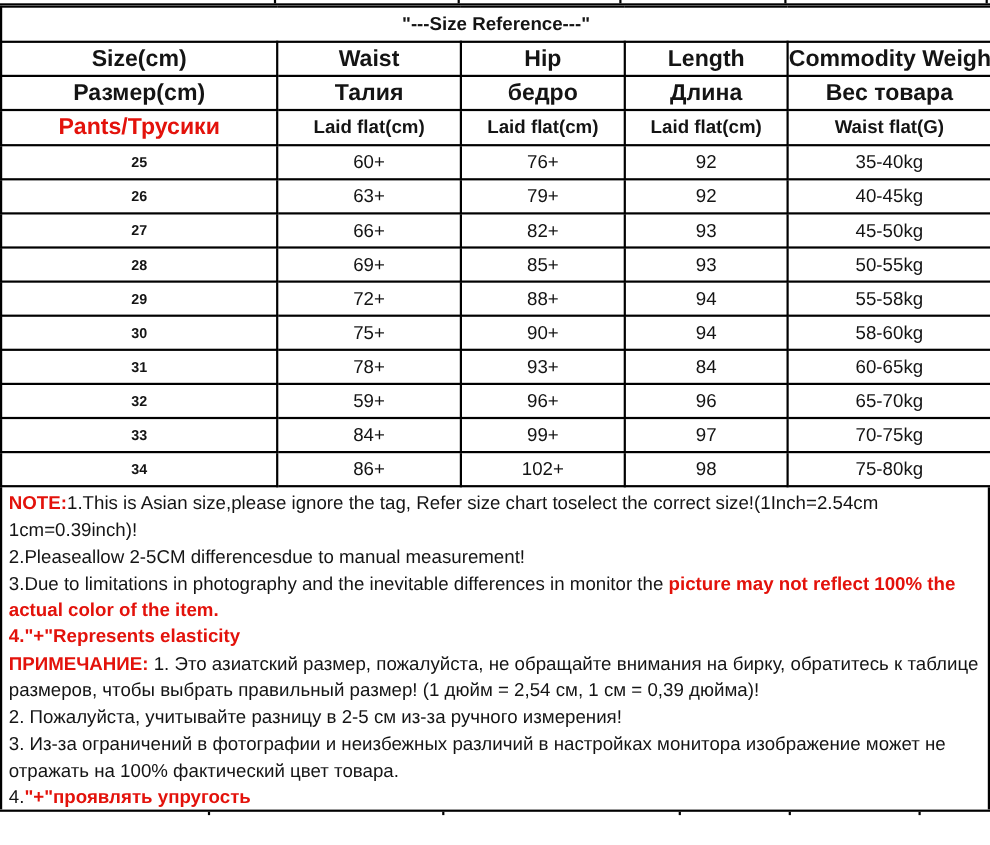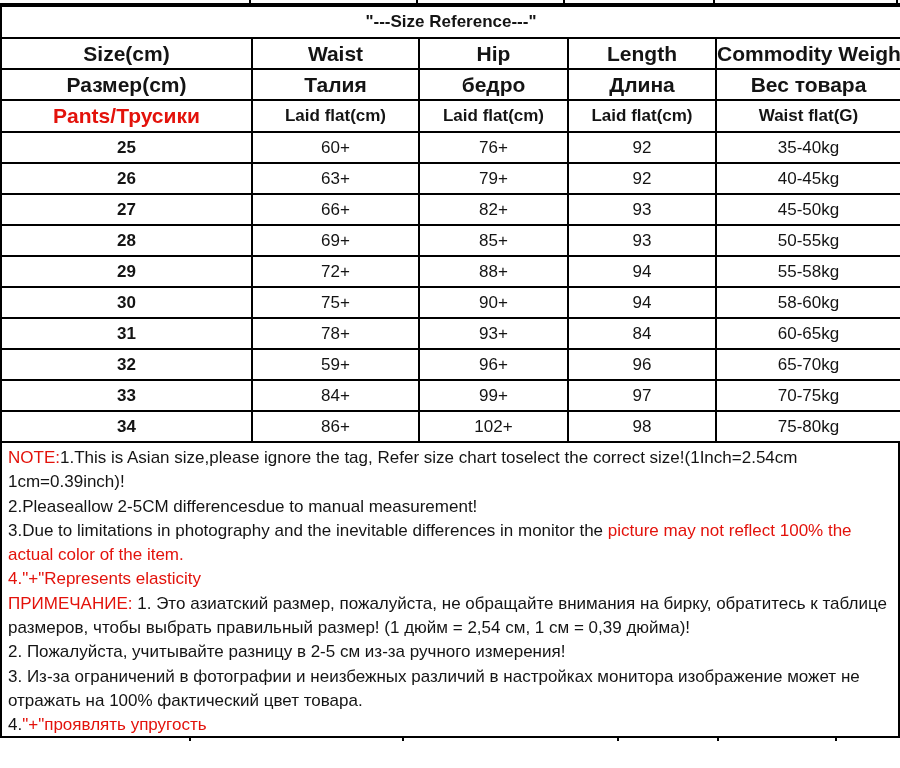--- a/index.html
+++ b/index.html
@@ -31,36 +31,36 @@
     text-align:center;
     vertical-align:middle;
     padding:0;
     overflow:hidden;
     white-space:nowrap;
   }
   .title-row td{height:30px;font-size:17px;font-weight:bold;}
   .hdr-row th{height:29px;font-size:21px;font-weight:bold;}
   .cat-row td{height:30px;font-size:17px;font-weight:bold;}
   .cat-row td.cat-label{font-size:21px;font-weight:bold;color:var(--red);margin-left:31px;}
-  .size-table td.c-size{height:29px;font-size:17px;font-weight:bold;}
+  .size-table td.c-size{height:29px;font-size:13px;font-weight:bold;}
   .size-table td.c-val{height:29px;font-size:17px;font-weight:normal;}
 
   .notes{
     box-sizing:border-box;
     width:900px;height:293px;
     border-left:2px solid #000;
     border-right:2px solid #000;
     padding:3px 6px 0 6px;
     font-size:17px;
     line-height:24.3px;
     overflow:hidden;
   }
   .notes p{margin:0;}
   .seg-black{color:#141414;font-weight:normal;}
-  .seg-red{color:var(--red);font-weight:normal;}
+  .seg-red{color:var(--red);font-weight:bold;}
   :root{--red:#e3120b;}
 </style>
 </head>
 <body>
 
 <div class="sheet">
 
   <div class="crop-strip top">
     <div class="hline"></div>
     <div class="tick" style="left:249px"></div>

